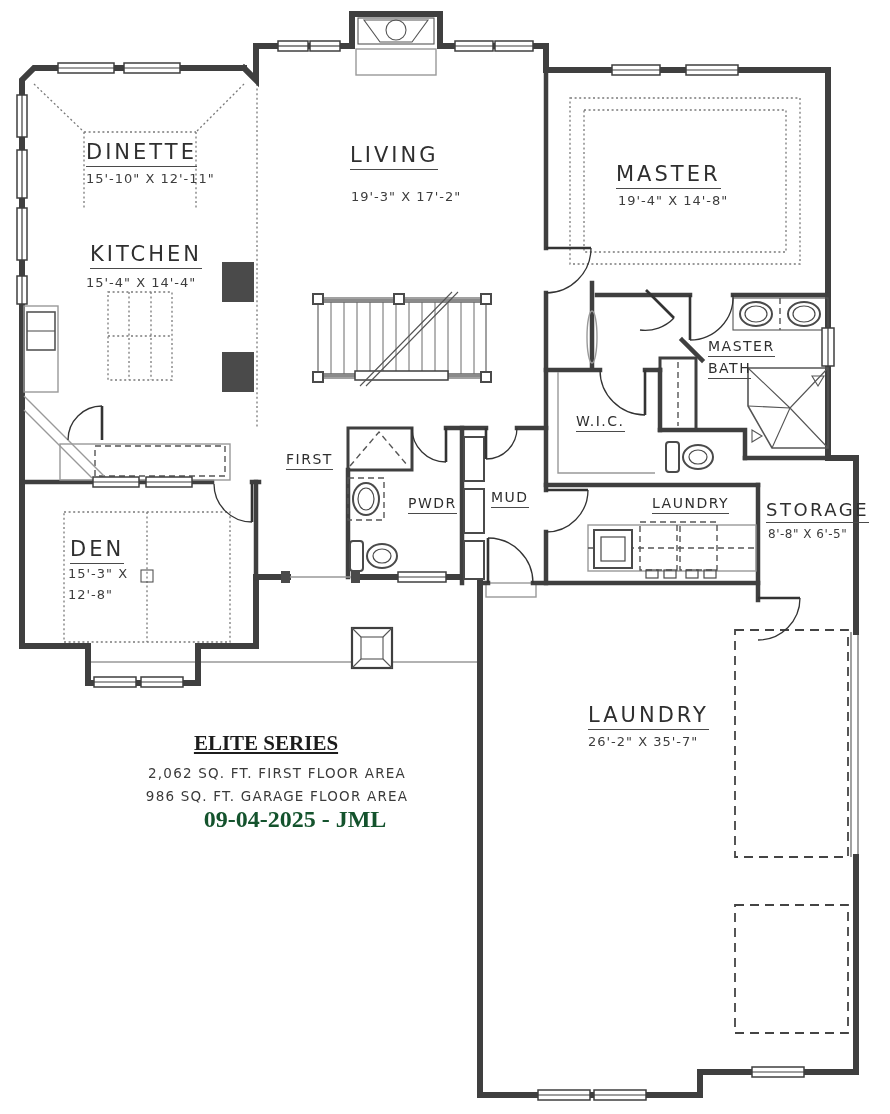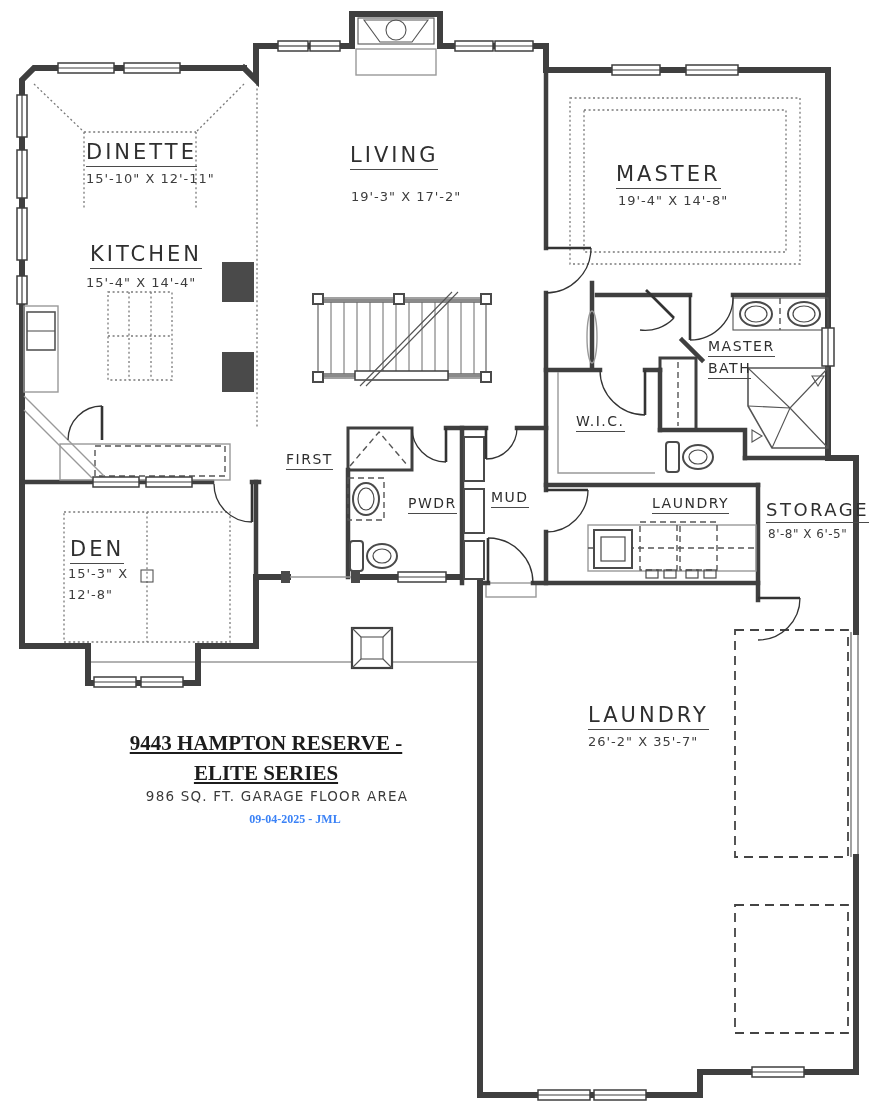--- a/index.html
+++ b/index.html
@@ -33,22 +33,22 @@
   .ul{border-bottom:1.6px solid #4a4a4a;padding-bottom:2px;display:inline-block;}
   .dm{font-size:13px;letter-spacing:1px;color:#3d3d3d;}
   .dm-s{font-size:12px;letter-spacing:.5px;color:#3d3d3d;}
 
   
   .titleblock{position:absolute;left:106px;top:728px;width:320px;}
   .tb-title{font-family:"Liberation Serif",serif;font-weight:bold;font-size:21px;
             color:#1c1c1c;line-height:30px;}
   .tb-title span{text-decoration:underline;}
   .tb-meta{font-size:13.5px;letter-spacing:1.2px;color:#3a3a3a;margin-left:22px;margin-top:7px;}
-  .tb-date{font-family:"Liberation Serif",serif;font-weight:bold;font-size:12px;
-           color:#3b82f6;margin-left:58px;margin-top:8px;}
+  .tb-date{font-family:"Liberation Serif",serif;font-weight:bold;font-size:24px;
+           color:#14532d;margin-left:58px;margin-top:2px;}
 </style>
 </head>
 <body>
 
 <div class="sheet">
 
 <svg width="890" height="1114" viewBox="0 0 890 1114">
 
   <g>
     <line x1="90" y1="662" x2="480" y2="662" class="lite"></line>
@@ -306,19 +306,19 @@
 <div class="lbl dm-s" style="left:768px;top:527px">8'-8" X 6'-5"</div>
 
 <div class="lbl rn" style="left:70px;top:537px"><span class="ul">DEN</span></div>
 <div class="lbl dm" style="left:68px;top:566px">15'-3" X</div>
 <div class="lbl dm" style="left:68px;top:587px">12'-8"</div>
 
 <div class="lbl rn" style="left:588px;top:703px"><span class="ul">LAUNDRY</span></div>
 <div class="lbl dm" style="left:588px;top:734px">26'-2" X 35'-7"</div>
 
 <div class="titleblock">
-  <div class="tb-title"><span>9443 HAMPTON RESERVE -</span></div>
   <div class="tb-title"><span>ELITE SERIES</span></div>
-  <div class="tb-meta" style="margin-top:0">986 SQ. FT. GARAGE FLOOR AREA</div>
+  <div class="tb-meta">2,062 SQ. FT. FIRST FLOOR AREA</div>
+  <div class="tb-meta" style="margin-top:7px">986 SQ. FT. GARAGE FLOOR AREA</div>
   <div class="tb-date">09-04-2025 - JML</div>
 </div>
 
 </div>
 
 </body></html>

